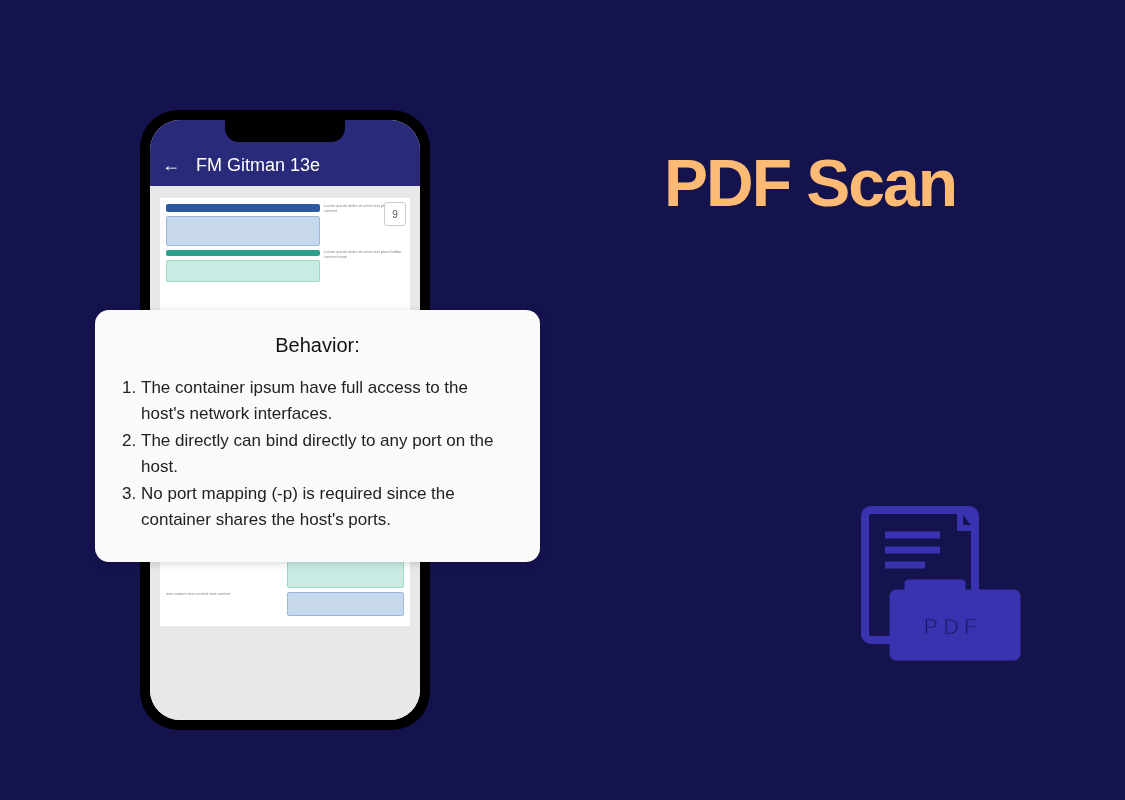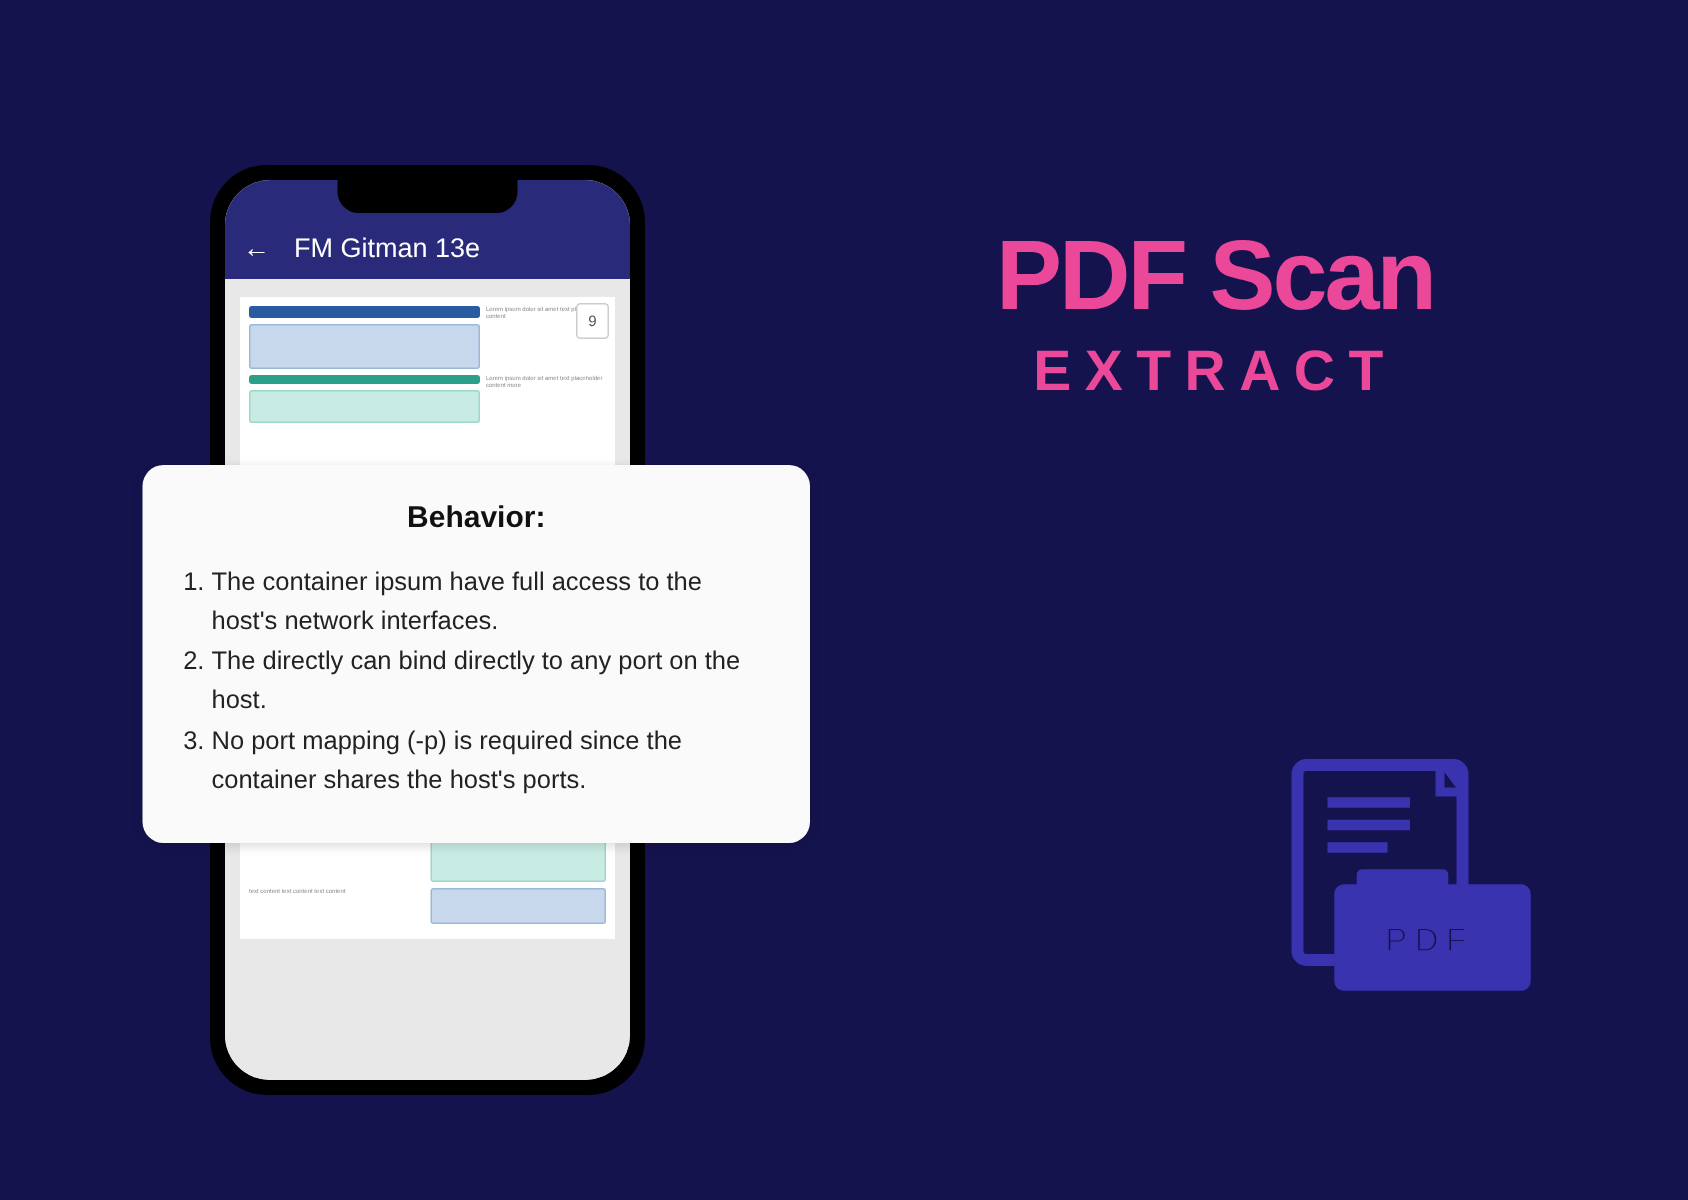--- a/index.html
+++ b/index.html
@@ -123,42 +123,42 @@
     top: 310px;
     width: 445px;
     background: #fafafa;
     border-radius: 14px;
     padding: 24px 24px 28px 24px;
     box-shadow: 0 2px 8px rgba(0,0,0,0.15);
     z-index: 10;
   }
   .extract-heading {
     text-align: center;
-    font-weight: 700;
+    font-weight: 400;
     font-size: 20px;
     color: #111;
     margin-bottom: 18px;
   }
   .extract-list {
     list-style: decimal;
     padding-left: 22px;
     color: #222;
     font-size: 17px;
     line-height: 1.5;
   }
   .extract-list li { margin-bottom: 2px; }
 
   
   .headline {
     position: absolute;
     left: 560px;
     top: 145px;
     width: 500px;
     text-align: center;
-    color: #ec4899;
+    color: #fdba74;
   }
   .headline-main {
     font-size: 66px;
     font-weight: 900;
     letter-spacing: -2px;
     margin-bottom: 4px;
     font-family: Arial Black, Arial, sans-serif;
   }
   .headline-sub {
     font-size: 38px;
@@ -239,21 +239,20 @@
   <ol class="extract-list">
     <li>The container ipsum have full access to the host's network interfaces.</li>
     <li>The directly can bind directly to any port on the host.</li>
     <li>No port mapping (-p) is required since the container shares the host's ports.</li>
   </ol>
 </div>
 
 <div class="headline">
   <div class="headline-main">PDF Scan</div>
   <div class="headline-sub">
-    <div>EXTRACT</div>
   </div>
 </div>
 
 <div class="pdf-icon-wrap">
   <svg viewBox="0 0 180 180" width="180" height="180">
     <g fill="#3a33b0" stroke="#3a33b0">
       <rect x="20" y="10" width="110" height="130" rx="6" fill="none" stroke-width="8"></rect>
       <polygon points="115,10 130,10 130,30" fill="#3a33b0"></polygon>
       <polyline points="115,10 115,28 130,28" fill="none" stroke-width="6"></polyline>
       <line x1="40" y1="35" x2="95" y2="35" stroke-width="7"></line>

